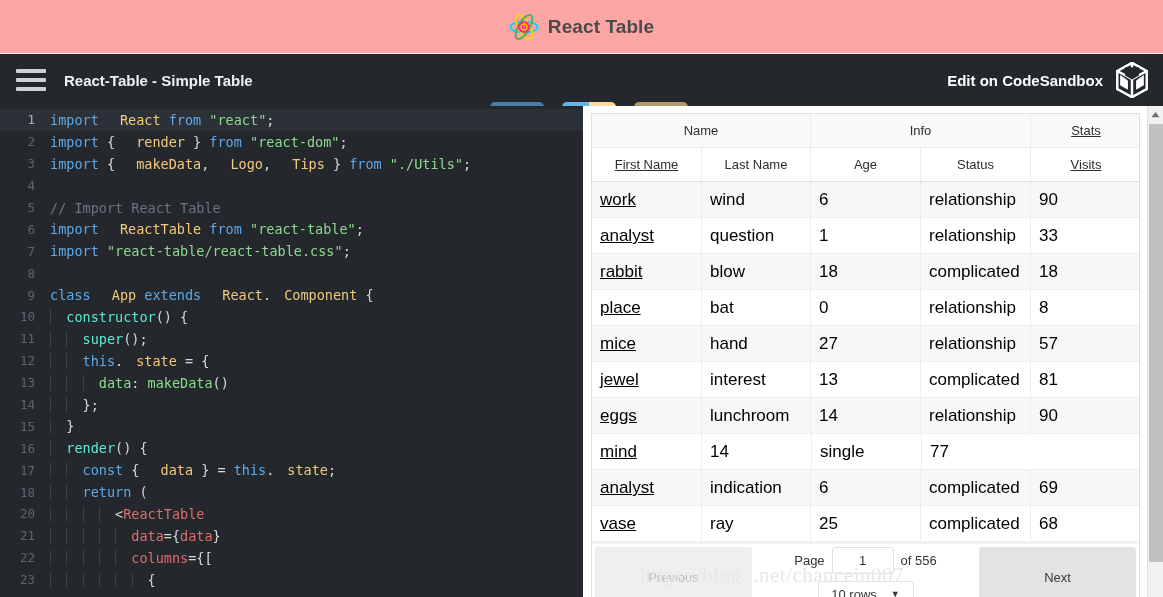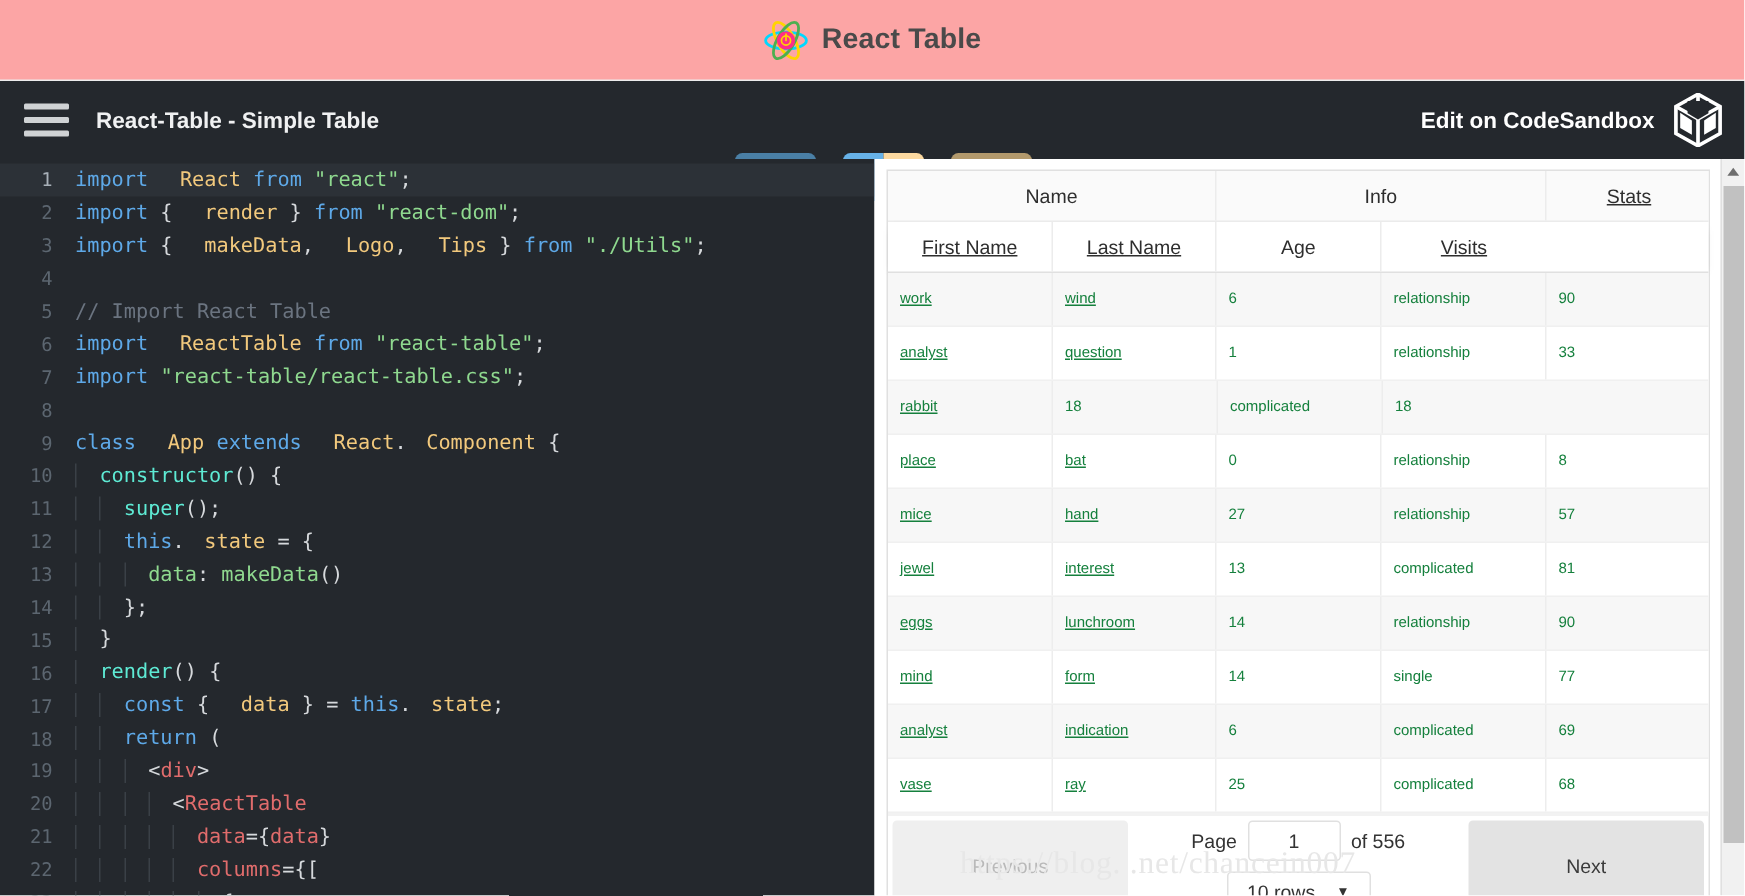--- a/index.html
+++ b/index.html
@@ -147,30 +147,30 @@
     border-right: 1px solid #ececec;
     line-height: 17px;
   }
   .th:last-child { border-right: none; text-decoration: underline; }
   .rt-body { display: block; }
   .tr { display: flex; border-bottom: 1px solid #f0f0f0; }
   .tr.odd  { background: #f7f7f7; }
   .tr.even { background: #ffffff; }
   .td {
     padding: 9px 8px;
-    font-size: 10px;
-    color: #15803d;
+    font-size: 17px;
+    color: #000000;
     border-right: 1px solid #ededed;
     line-height: 17px;
     white-space: nowrap;
     overflow: hidden;
   }
   .td:last-child { border-right: none; }
   .c-first  { width: 110px; flex: none; text-decoration: underline; }
-  .c-last   { width: 109px; flex: none; text-decoration: underline; }
+  .c-last   { width: 109px; flex: none; }
   .c-age    { width: 110px; flex: none; }
   .c-status { width: 110px; flex: none; }
   .c-visits { width: 110px; flex: none; }
   .g-name  { width: 219px; flex: none; }
   .g-info  { width: 220px; flex: none; }
   .g-stats { width: 110px; flex: none; }
 
   
   .rt-pagination {
     display: flex;
@@ -332,59 +332,60 @@
         <div class="code-line"><div class="gutter">9</div><div class="codetext"><span class="kw">class</span><span class="pn"> </span><span class="id">App</span><span class="pn"> </span><span class="kw">extends</span><span class="pn"> </span><span class="id">React</span><span class="pn">.</span><span class="id">Component</span><span class="pn"> {</span></div></div>
         <div class="code-line"><div class="gutter">10</div><div class="codetext"><span class="guide" style="left: 6px;"></span><span class="pn">  </span><span class="fn">constructor</span><span class="pn">() {</span></div></div>
         <div class="code-line"><div class="gutter">11</div><div class="codetext"><span class="guide" style="left: 6px;"></span><span class="guide" style="left: 22.3px;"></span><span class="pn">    </span><span class="fn">super</span><span class="pn">();</span></div></div>
         <div class="code-line"><div class="gutter">12</div><div class="codetext"><span class="guide" style="left: 6px;"></span><span class="guide" style="left: 22.3px;"></span><span class="pn">    </span><span class="kw">this</span><span class="pn">.</span><span class="id">state</span><span class="pn"> = {</span></div></div>
         <div class="code-line"><div class="gutter">13</div><div class="codetext"><span class="guide" style="left: 6px;"></span><span class="guide" style="left: 22.3px;"></span><span class="guide" style="left: 38.6px;"></span><span class="pn">      </span><span class="pr">data</span><span class="pn">: </span><span class="pr">makeData</span><span class="pn">()</span></div></div>
         <div class="code-line"><div class="gutter">14</div><div class="codetext"><span class="guide" style="left: 6px;"></span><span class="guide" style="left: 22.3px;"></span><span class="pn">    };</span></div></div>
         <div class="code-line"><div class="gutter">15</div><div class="codetext"><span class="guide" style="left: 6px;"></span><span class="pn">  }</span></div></div>
         <div class="code-line"><div class="gutter">16</div><div class="codetext"><span class="guide" style="left: 6px;"></span><span class="pn">  </span><span class="fn">render</span><span class="pn">() {</span></div></div>
         <div class="code-line"><div class="gutter">17</div><div class="codetext"><span class="guide" style="left: 6px;"></span><span class="guide" style="left: 22.3px;"></span><span class="pn">    </span><span class="kw">const</span><span class="pn"> { </span><span class="id">data</span><span class="pn"> } = </span><span class="kw">this</span><span class="pn">.</span><span class="id">state</span><span class="pn">;</span></div></div>
         <div class="code-line"><div class="gutter">18</div><div class="codetext"><span class="guide" style="left: 6px;"></span><span class="guide" style="left: 22.3px;"></span><span class="pn">    </span><span class="kw">return</span><span class="pn"> (</span></div></div>
-        <div class="code-line"><div class="gutter">19</div><div class="codetext"><span class="guide" style="left: 6px;"></span><span class="guide" style="left: 22.3px;"></span><span class="guide" style="left: 38.6px;"></span><span class="pn">      </span><span class="pn">&lt;</span><span class="tg">div</span><span class="pn">&gt;</span></div></div>
         <div class="code-line"><div class="gutter">20</div><div class="codetext"><span class="guide" style="left: 6px;"></span><span class="guide" style="left: 22.3px;"></span><span class="guide" style="left: 38.6px;"></span><span class="guide" style="left: 54.9px;"></span><span class="pn">        </span><span class="pn">&lt;</span><span class="tg">ReactTable</span></div></div>
         <div class="code-line"><div class="gutter">21</div><div class="codetext"><span class="guide" style="left: 6px;"></span><span class="guide" style="left: 22.3px;"></span><span class="guide" style="left: 38.6px;"></span><span class="guide" style="left: 54.9px;"></span><span class="guide" style="left: 71.2px;"></span><span class="pn">          </span><span class="tg">data</span><span class="pn">={</span><span class="tg">data</span><span class="pn">}</span></div></div>
         <div class="code-line"><div class="gutter">22</div><div class="codetext"><span class="guide" style="left: 6px;"></span><span class="guide" style="left: 22.3px;"></span><span class="guide" style="left: 38.6px;"></span><span class="guide" style="left: 54.9px;"></span><span class="guide" style="left: 71.2px;"></span><span class="pn">          </span><span class="tg">columns</span><span class="pn">={[</span></div></div>
         <div class="code-line"><div class="gutter">23</div><div class="codetext"><span class="guide" style="left: 6px;"></span><span class="guide" style="left: 22.3px;"></span><span class="guide" style="left: 38.6px;"></span><span class="guide" style="left: 54.9px;"></span><span class="guide" style="left: 71.2px;"></span><span class="guide" style="left: 87.5px;"></span><span class="pn">            {</span></div></div>
       </div>
 
     <div class="rightpane">
 
       <div class="rt-table">
 
         <div class="rt-group-row">
             <div class="th g-name">Name</div>
             <div class="th g-info">Info</div>
             <div class="th g-stats">Stats</div>
           </div>
         <div class="rt-head-row">
             <div class="th c-first">First Name</div>
             <div class="th c-last">Last Name</div>
             <div class="th c-age">Age</div>
+            <div class="th c-status">Status</div>
             <div class="th c-visits">Visits</div>
           </div>
         <div class="rt-body">
             <div class="tr odd">
               <div class="td c-first">work</div>
               <div class="td c-last">wind</div>
               <div class="td c-age">6</div>
               <div class="td c-status">relationship</div>
               <div class="td c-visits">90</div>
             </div>
             <div class="tr even">
               <div class="td c-first">analyst</div>
               <div class="td c-last">question</div>
               <div class="td c-age">1</div>
               <div class="td c-status">relationship</div>
               <div class="td c-visits">33</div>
             </div>
             <div class="tr odd">
               <div class="td c-first">rabbit</div>
+              <div class="td c-last">blow</div>
               <div class="td c-age">18</div>
               <div class="td c-status">complicated</div>
               <div class="td c-visits">18</div>
             </div>
             <div class="tr even">
               <div class="td c-first">place</div>
               <div class="td c-last">bat</div>
               <div class="td c-age">0</div>
               <div class="td c-status">relationship</div>
               <div class="td c-visits">8</div>
@@ -405,21 +406,20 @@
             </div>
             <div class="tr odd">
               <div class="td c-first">eggs</div>
               <div class="td c-last">lunchroom</div>
               <div class="td c-age">14</div>
               <div class="td c-status">relationship</div>
               <div class="td c-visits">90</div>
             </div>
             <div class="tr even">
               <div class="td c-first">mind</div>
-              <div class="td c-last">form</div>
               <div class="td c-age">14</div>
               <div class="td c-status">single</div>
               <div class="td c-visits">77</div>
             </div>
             <div class="tr odd">
               <div class="td c-first">analyst</div>
               <div class="td c-last">indication</div>
               <div class="td c-age">6</div>
               <div class="td c-status">complicated</div>
               <div class="td c-visits">69</div>

